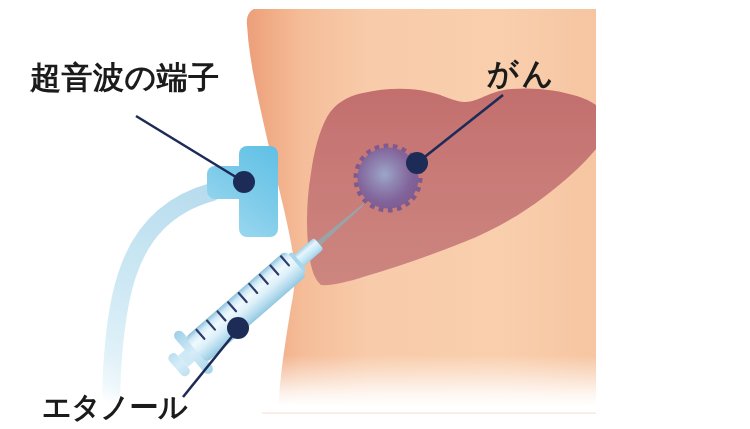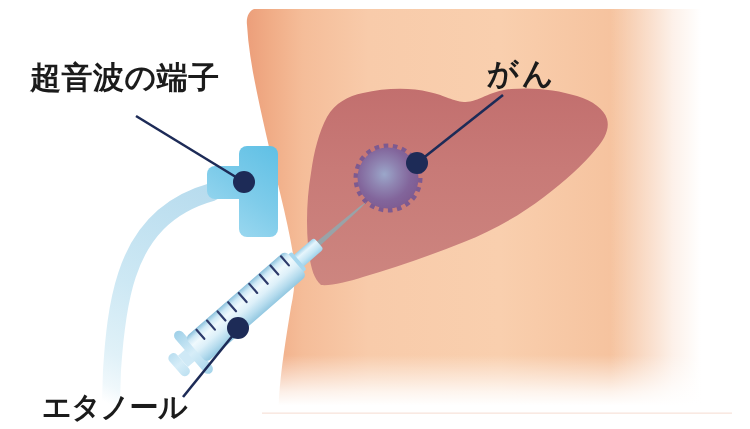--- a/index.html
+++ b/index.html
@@ -1,18 +1,18 @@
 <!DOCTYPE html>
 <html><head>
 <meta charset="utf-8">
 <style>
   html,body{margin:0;padding:0;background:#ffffff;}
   .stage{
     position:relative;
-    width:750px;height:429px;
+    width:596px;height:429px;
     background:#ffffff;
     overflow:hidden;
     font-family:"DejaVu Sans",sans-serif;
   }
   .stage svg{position:absolute;left:0;top:0;display:block;}
   text{
     font-family:"DejaVu Sans",sans-serif;
     font-weight:600;
   }
 </style>

